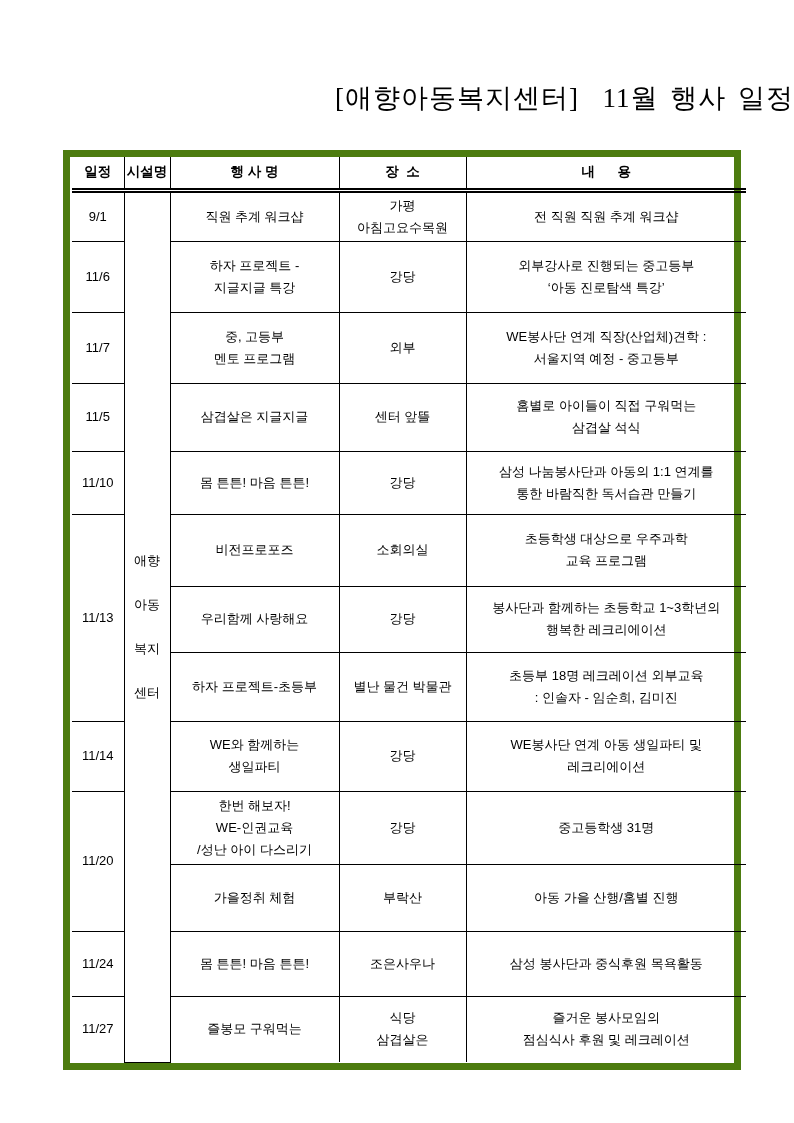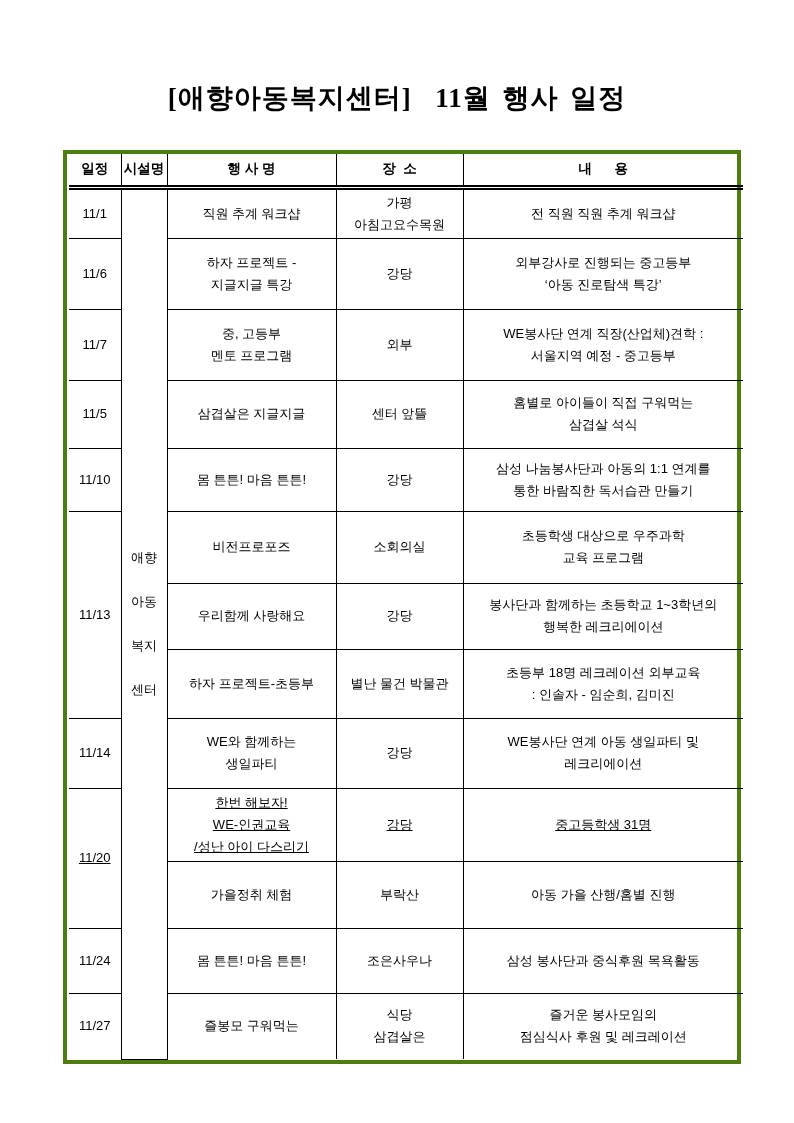--- a/index.html
+++ b/index.html
@@ -6,33 +6,33 @@
   html, body { background: #ffffff; }
   body {
     width: 794px; height: 1123px;
     font-family: "Liberation Sans", "DejaVu Sans", sans-serif;
     color: #000;
     position: relative;
     overflow: hidden;
   }
   .page-title {
     margin-top: 78px;
-    text-align: center;
+    text-align: right;
     font-family: "Liberation Serif", "DejaVu Serif", serif;
-    font-weight: bold;
+    font-weight: normal;
     font-size: 27px;
     line-height: 40px;
     letter-spacing: 1px;
     word-spacing: 4px;
     white-space: pre;
   }
   .tbl-wrap {
     margin: 32px 0 0 63px;
     width: 678px;
-    border: 4px solid #4d7c0f;
+    border: 7px solid #4d7c0f;
     padding: 0 2px;            
   }
   table.schedule {
     border-collapse: collapse;
     table-layout: fixed;
     width: 100%;
   }
   table.schedule th, table.schedule td {
     border: 1.5px solid #000;
     text-align: center;
@@ -60,21 +60,21 @@
   
   tr.r1  td { height: 44px; }
   tr.r2  td { height: 71px; }
   tr.r3  td { height: 71px; }
   tr.r4  td { height: 68px; }
   tr.r5  td { height: 63px; }
   tr.r6  td { height: 72px; }
   tr.r7  td { height: 66px; }
   tr.r8  td { height: 69px; }
   tr.r9  td { height: 70px; }
-  tr.r10 td { height: 73px; text-decoration: underline; }
+  tr.r10 td { height: 73px; }
   tr.r11 td { height: 67px; }
   tr.r12 td { height: 65px; }
   tr.r13 td { height: 66px; }
 </style>
 </head>
 <body>
 
 <h1 class="page-title">[애향아동복지센터]  11월 행사 일정</h1>
 
 <div class="tbl-wrap">
@@ -90,21 +90,21 @@
     <tr>
       <th>일정</th>
       <th>시설명</th>
       <th>행 사 명</th>
       <th>장  소</th>
       <th>내      용</th>
     </tr>
   </thead>
   <tbody>
     <tr class="r1">
-      <td>11/1</td>
+      <td>9/1</td>
       <td class="facility" rowspan="13">애향
 
 아동
 
 복지
 
 센터</td>
       <td>직원 추계 워크샵</td>
       <td>가평
 아침고요수목원</td>

